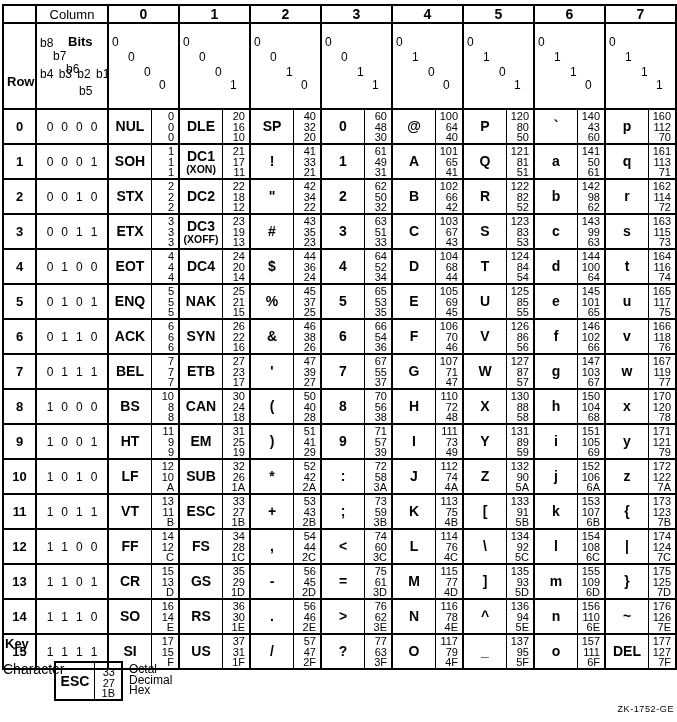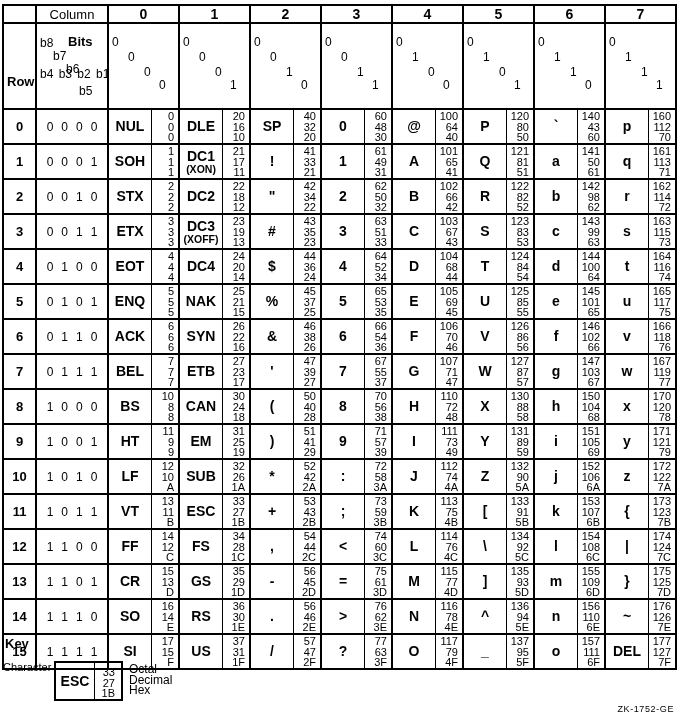--- a/index.html
+++ b/index.html
@@ -23,21 +23,21 @@
   .rowhdr .rowword{position:absolute;left:3px;top:50px;font-size:13px;}
   td.rownum{font-weight:bold;font-size:13px;text-align:center;}
   td.rowbits .bits-flex{display:flex;justify-content:center;align-items:center;gap:8px;font-size:12px;height:33px;}
   .cell{display:flex;height:33px;align-items:stretch;}
   .char{flex:1;display:flex;flex-direction:column;align-items:center;justify-content:center;
         font-weight:bold;font-size:14px;line-height:13px;}
   .char .sub{font-weight:bold;font-size:10.5px;line-height:10px;margin-top:1px;}
   .nums{width:27px;box-sizing:border-box;border-left:1px solid #000;text-align:right;
         font-size:11px;line-height:10.5px;padding:1px 4px 0 0;white-space:nowrap;}
   .key-title{position:absolute;left:5px;top:636px;font-weight:bold;font-size:13px;}
-  .char-label{position:absolute;left:3px;top:661px;font-size:11px;}
+  .char-label{position:absolute;left:3px;top:661px;font-size:14px;}
   .key-box{position:absolute;left:54px;top:661px;width:69px;height:40px;box-sizing:border-box;
            border:2px solid #000;display:flex;align-items:stretch;}
   .key-char{flex:1;display:flex;align-items:center;justify-content:center;font-weight:bold;font-size:14px;}
   .key-nums{width:27px;box-sizing:border-box;border-left:1px solid #000;text-align:right;
             font-size:11px;line-height:10.5px;padding:4px 6px 0 0;}
   .key-labels{position:absolute;left:129px;top:664px;font-size:12px;line-height:10.5px;}
   .doc-id{position:absolute;right:3px;top:704px;font-size:9px;letter-spacing:0.6px;}
 </style>
 </head>
 <body>

